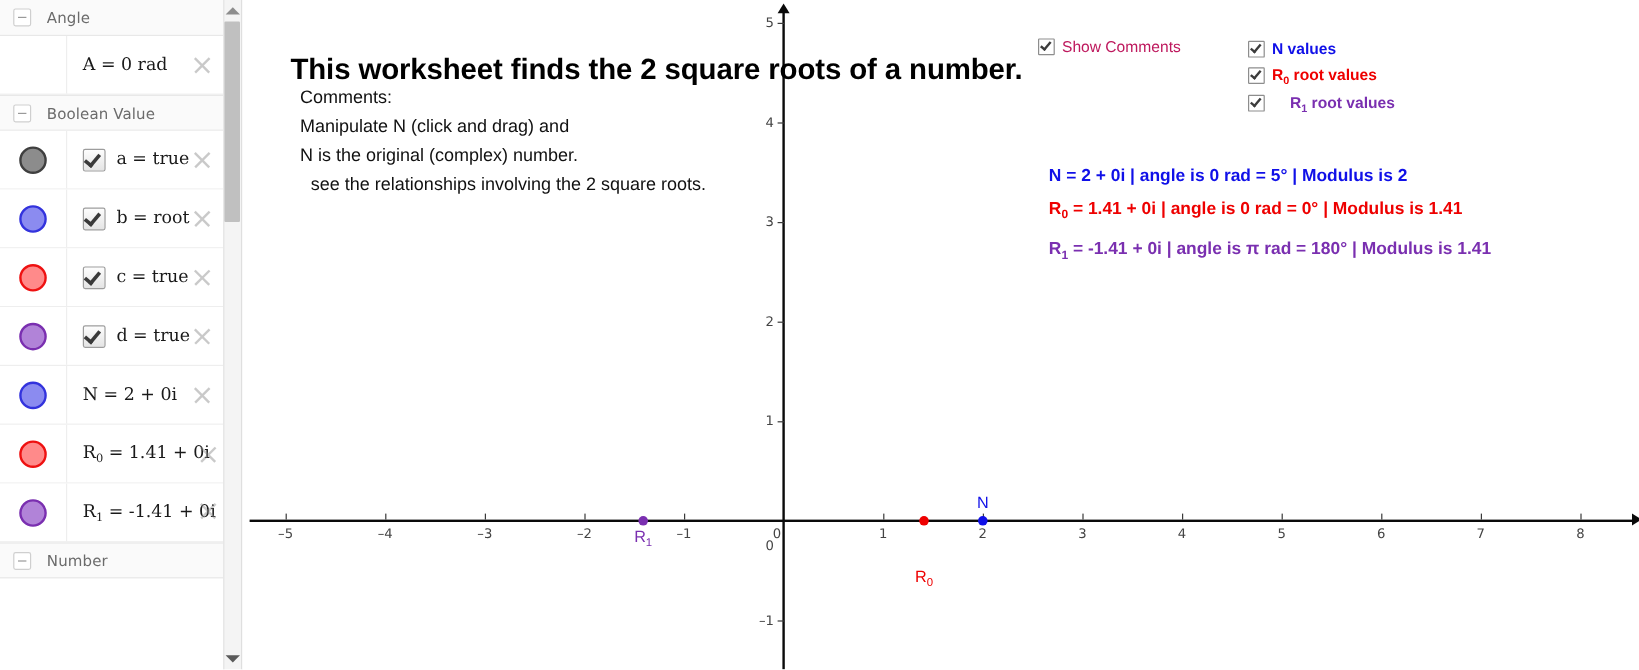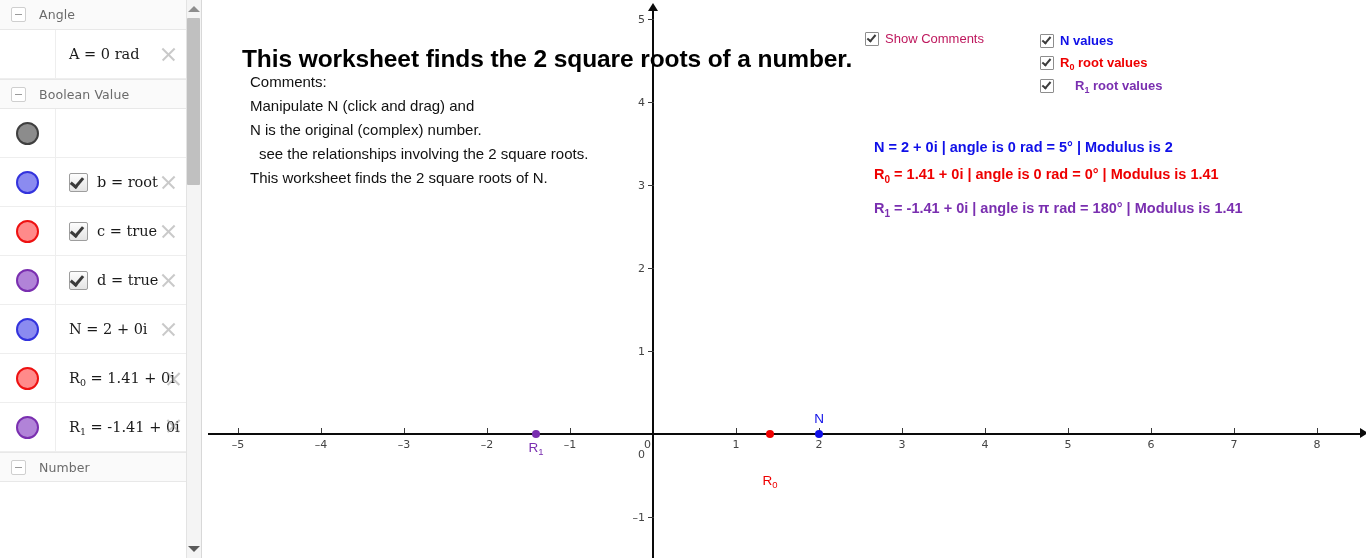--- a/index.html
+++ b/index.html
@@ -339,20 +339,27 @@
     </div>
 
     <div class="section-header">
       <span class="collapse-box"></span>
       <span class="section-title">Boolean Value</span>
     </div>
 
     <div class="alg-row">
       <div class="marker-cell">
         <span class="dot" style="background:#8c8c8c;border-color:#3f3f3f;"></span>
+      </div>
+      <div class="value-cell">
+        <span class="alg-check">
+            <span class="tick"></span>
+          </span>
+        <span class="alg-text">a = true</span>
+        <span class="close-x"></span>
       </div>
     </div>
 
     <div class="alg-row">
       <div class="marker-cell">
         <span class="dot" style="background:#8b8bf0;border-color:#3333dd;"></span>
       </div>
       <div class="value-cell">
         <span class="alg-check">
             <span class="tick"></span>
@@ -481,21 +488,20 @@
         <div class="tick-label ylab" style="top: 19px; left: 427px; width: 16px; text-align: right;">5</div>
       </div>
 
     <div id="worksheet-title">This worksheet finds the 2 square roots of a number.</div>
 
     <div id="comments">
         <div class="cline">Comments:</div>
         <div class="cline">Manipulate N (click and drag) and</div>
         <div class="cline">N is the original (complex) number.</div>
         <div class="cline" style="padding-left: 9px;">  see the relationships involving the 2 square roots.</div>
-        <div class="cline">This worksheet finds the 2 square roots of N.</div>
       </div>
 
     <div class="gv-check" style="left:663px; top:31px;">
       <span class="gv-box">
           <span class="tick"></span>
         </span>
       <span class="gv-label" style="color:#be185d;">Show Comments</span>
     </div>
 
     <div class="gv-check" style="left:838px; top:33px;">

